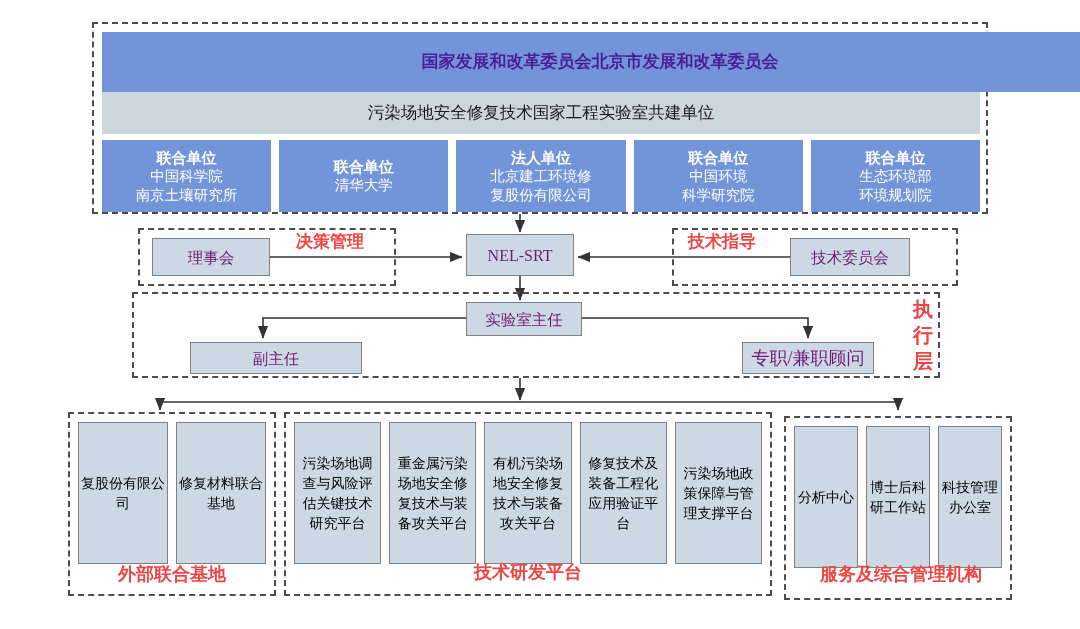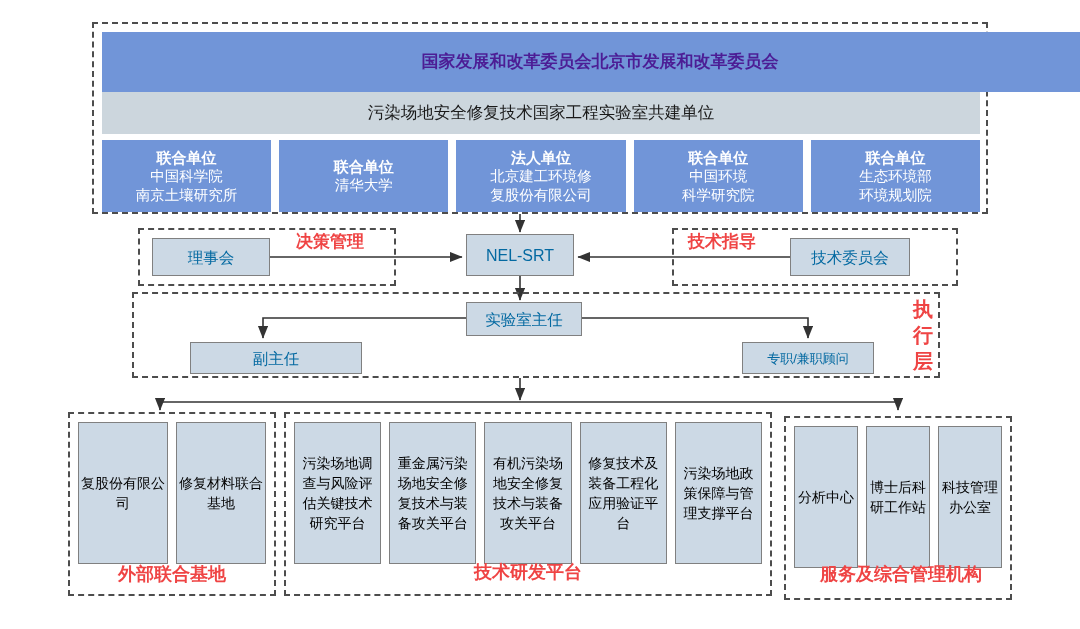--- a/index.html
+++ b/index.html
@@ -77,41 +77,42 @@
     padding: 2px;
     box-sizing: border-box;
   }
   .unit-box .u-role { font-weight: bold; font-size: 15px; }
   .unit-box .u-name { font-weight: normal; }
 
   
   .node {
     background: #ccd9e5;
     border: 1px solid #808080;
-    color: #0369a1;
+    color: #701a75;
     display: flex;
     align-items: center;
     justify-content: center;
     text-align: center;
     font-size: 15.5px;
     line-height: 19px;
+    font-family: Liberation Serif, serif;
   }
 
   
   .decision-group { left: 138px; top: 228px; width: 258px; height: 58px; }
   .guidance-group { left: 672px; top: 228px; width: 286px; height: 58px; }
   .box-lishihui { left: 152px; top: 238px; width: 118px; height: 38px; }
   .box-nelsrt   { left: 466px; top: 234px; width: 108px; height: 42px; font-size: 16px;}
   .box-jswyh    { left: 790px; top: 238px; width: 120px; height: 38px; }
 
   
   .exec-group { left: 132px; top: 292px; width: 808px; height: 86px; }
   .box-zhuren    { left: 466px; top: 302px; width: 116px; height: 34px; }
   .box-fuzhuren  { left: 190px; top: 342px; width: 172px; height: 32px; }
-  .box-guwen     { left: 742px; top: 342px; width: 132px; height: 32px; font-size: 13px;}
+  .box-guwen     { left: 742px; top: 342px; width: 132px; height: 32px; font-size: 18px;}
 
   
   .redlabel {
     color: #ef4444;
     font-weight: bold;
     font-size: 17px;
     white-space: nowrap;
     letter-spacing: 0px;
   }
   .lbl-juece  { left: 296px; top: 230px; }

